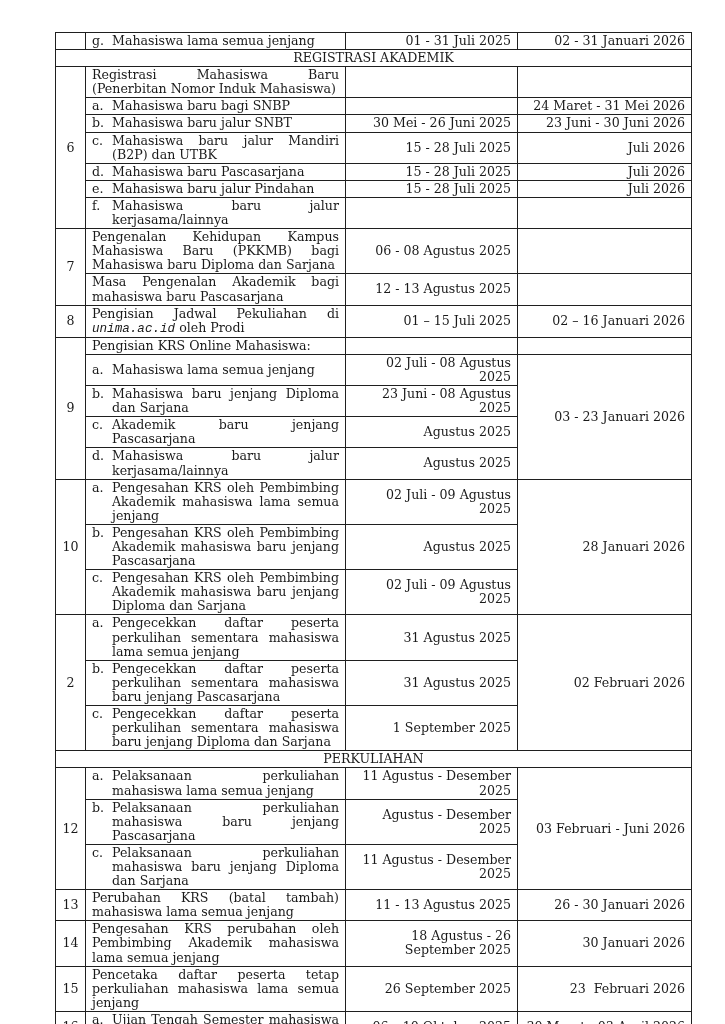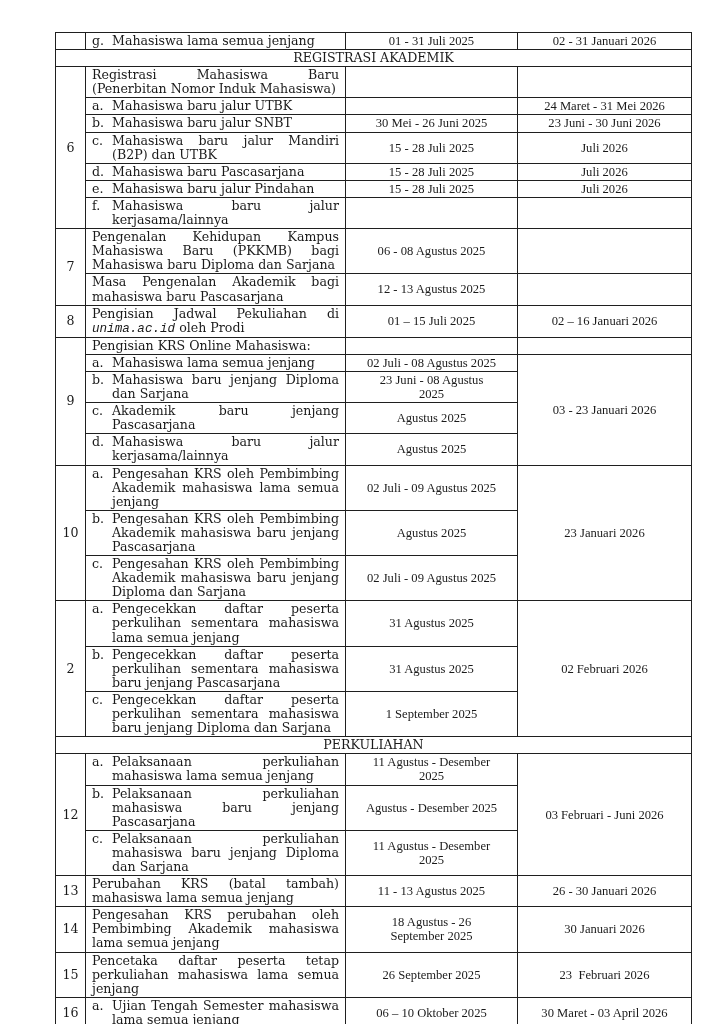--- a/index.html
+++ b/index.html
@@ -35,24 +35,23 @@
   td.c-no {
     text-align: center;
     padding: 1px 2px;
   }
   td.c-act { }
   .actline { display: flex; }
   .marker { flex: 0 0 20px; }
   .atext { flex: 1 1 auto; text-align: justify; }
   .atext-full { text-align: justify; }
   td.c-date {
-    text-align: center;
+    text-align: right;
     white-space: pre-wrap;
     padding: 1px 3px 1px 6px;
-    font-family: Liberation Serif, serif;
   }
   tr.sec td {
     text-align: center;
     font-weight: normal;
     padding: 1px 4px;
   }
   .it { font-style: italic; font-family: Liberation Mono, monospace; }
 </style>
 </head>
 <body>
@@ -85,21 +84,21 @@
           <td class="c-act">
             <div class="atext-full">Registrasi Mahasiswa Baru (Penerbitan Nomor Induk Mahasiswa)</div>
           </td>
           <td class="c-date" rowspan="1"></td>
           <td class="c-date" rowspan="1"></td>
         </tr>
         <tr>
           <td class="c-act">
             <div class="actline">
               <span class="marker">a.</span>
-              <span class="atext">Mahasiswa baru jalur UTBK</span>
+              <span class="atext">Mahasiswa baru bagi SNBP</span>
             </div>
           </td>
           <td class="c-date" rowspan="1"></td>
           <td class="c-date" rowspan="1">24 Maret - 31 Mei 2026</td>
         </tr>
         <tr>
           <td class="c-act">
             <div class="actline">
               <span class="marker">b.</span>
               <span class="atext">Mahasiswa baru jalur SNBT</span>
@@ -219,21 +218,21 @@
         </tr>
         <tr>
           <td class="c-no" rowspan="3">10</td>
           <td class="c-act">
             <div class="actline">
               <span class="marker">a.</span>
               <span class="atext">Pengesahan KRS oleh Pembimbing Akademik mahasiswa lama semua jenjang</span>
             </div>
           </td>
           <td class="c-date" rowspan="1">02 Juli - 09 Agustus 2025</td>
-          <td class="c-date" rowspan="3">23 Januari 2026</td>
+          <td class="c-date" rowspan="3">28 Januari 2026</td>
         </tr>
         <tr>
           <td class="c-act">
             <div class="actline">
               <span class="marker">b.</span>
               <span class="atext">Pengesahan KRS oleh Pembimbing Akademik mahasiswa baru jenjang Pascasarjana</span>
             </div>
           </td>
           <td class="c-date" rowspan="1">Agustus 2025</td>
         </tr>

